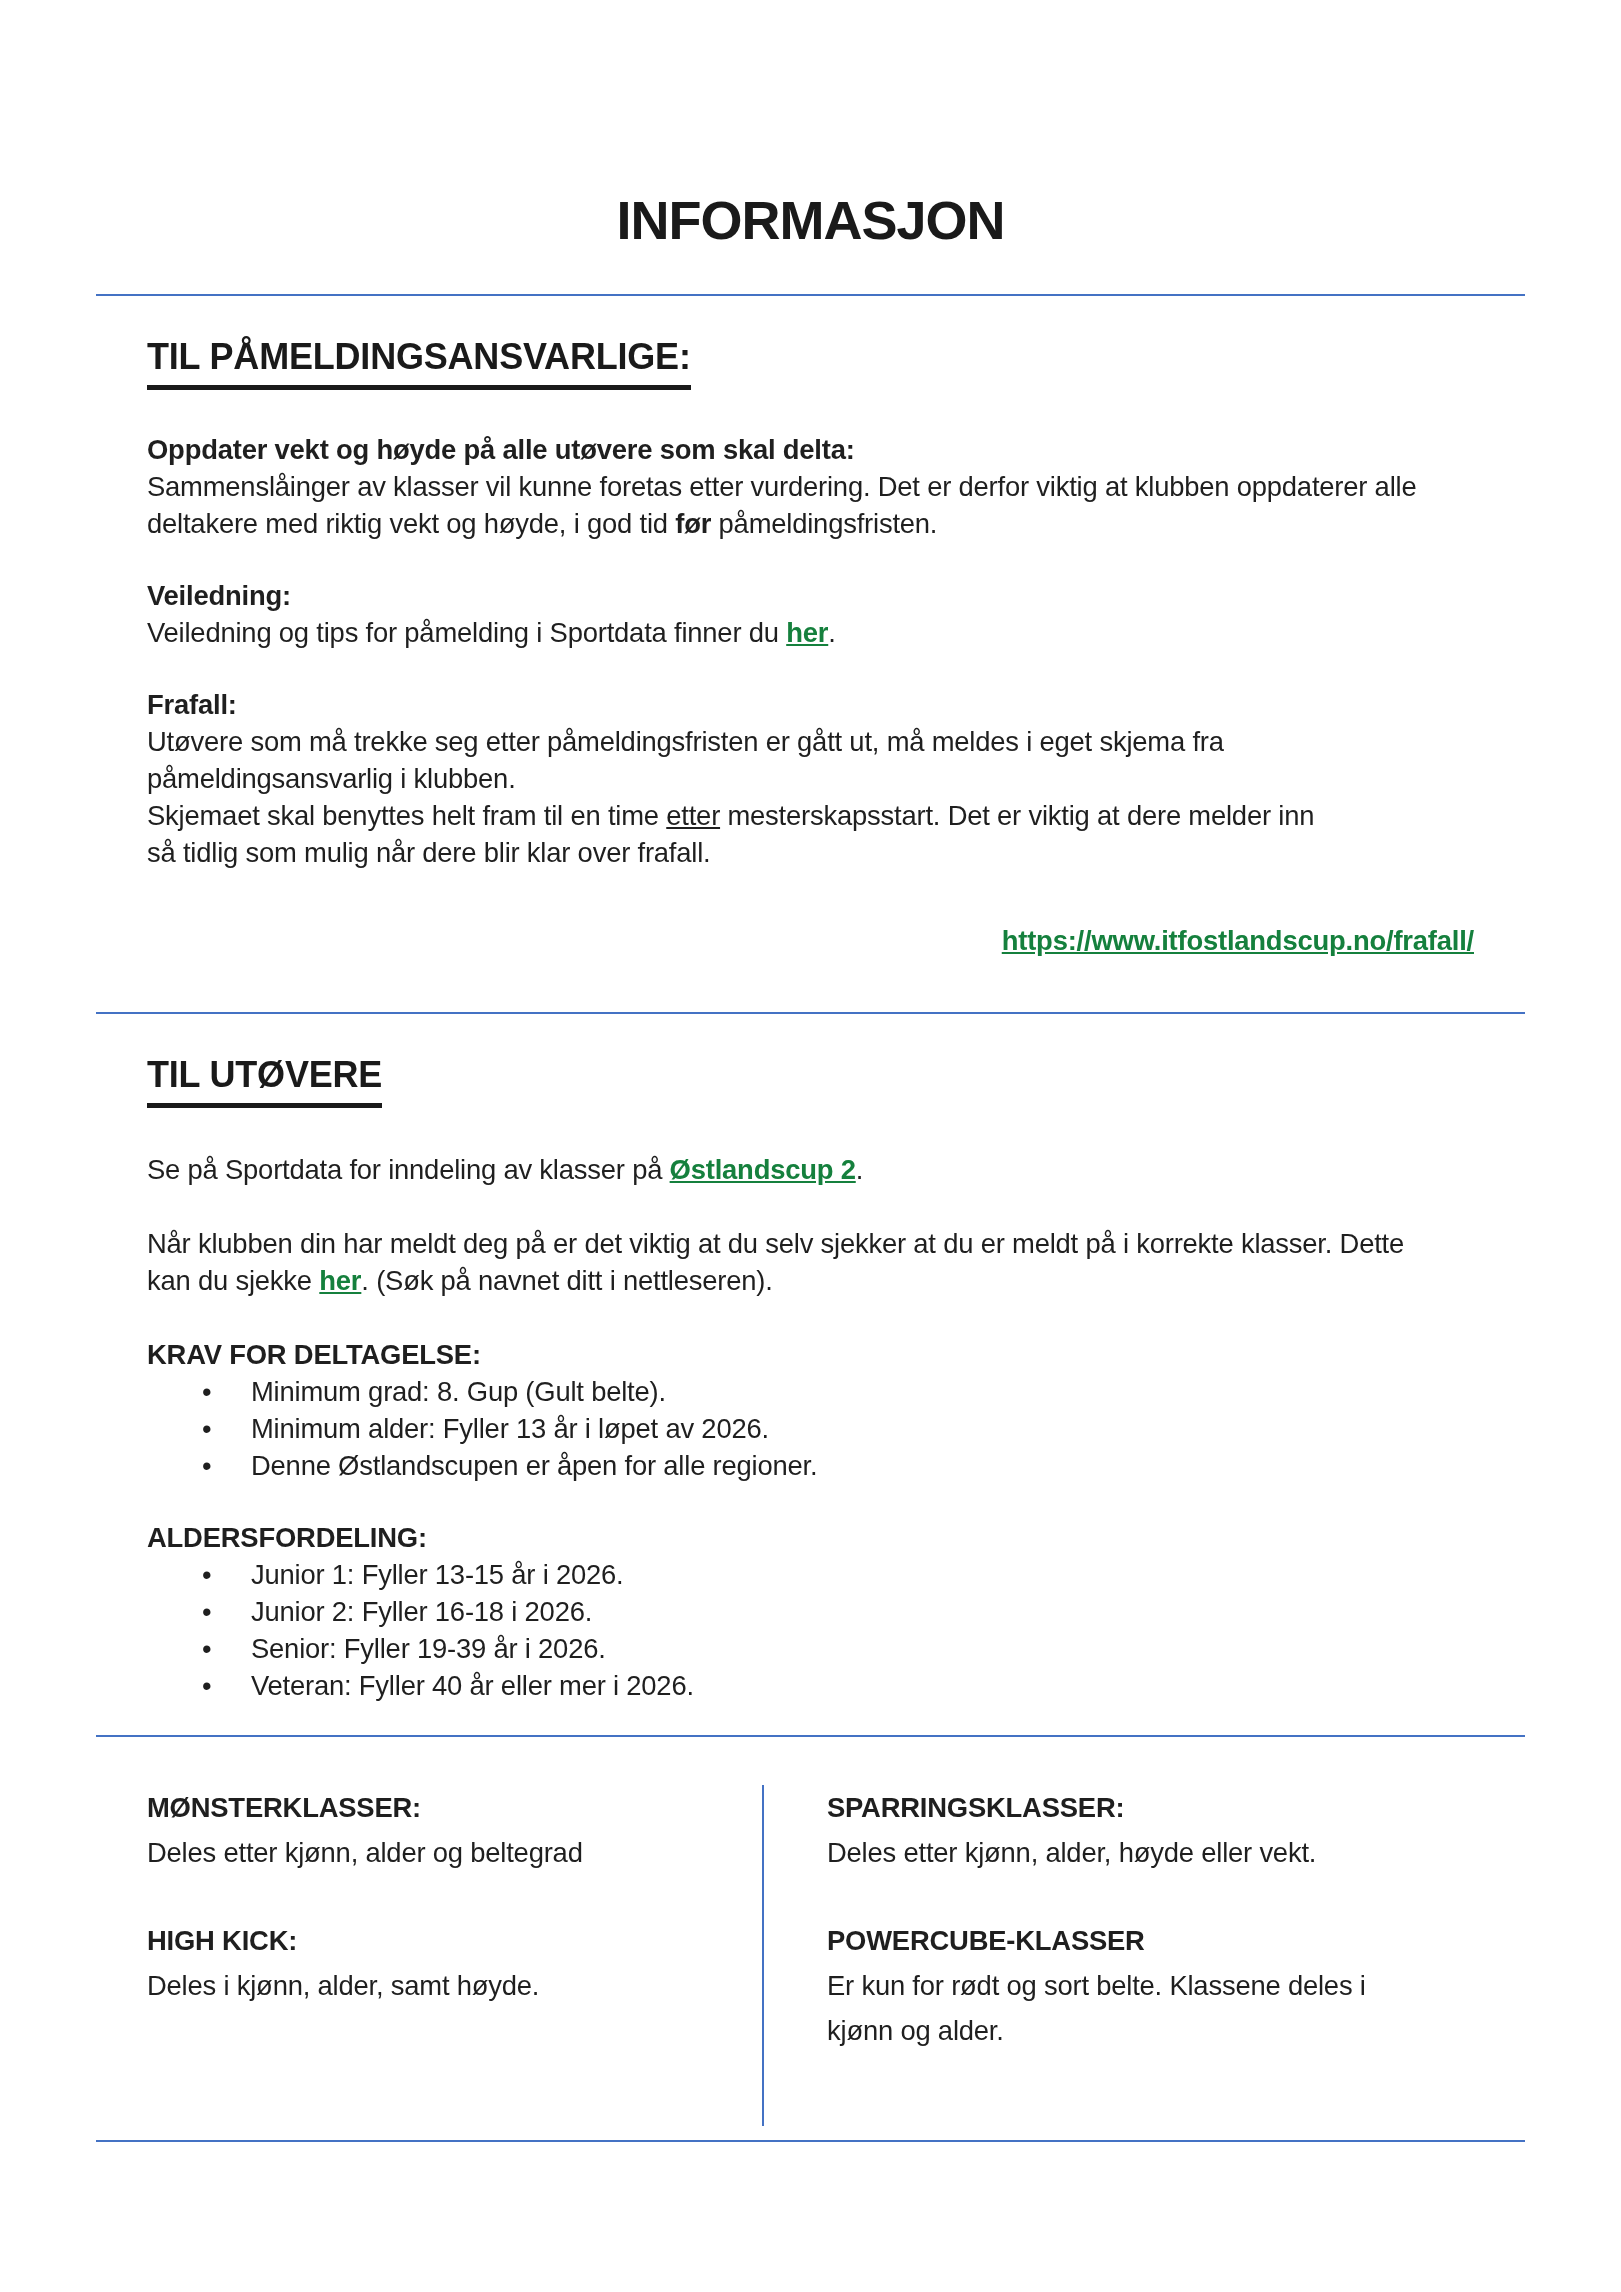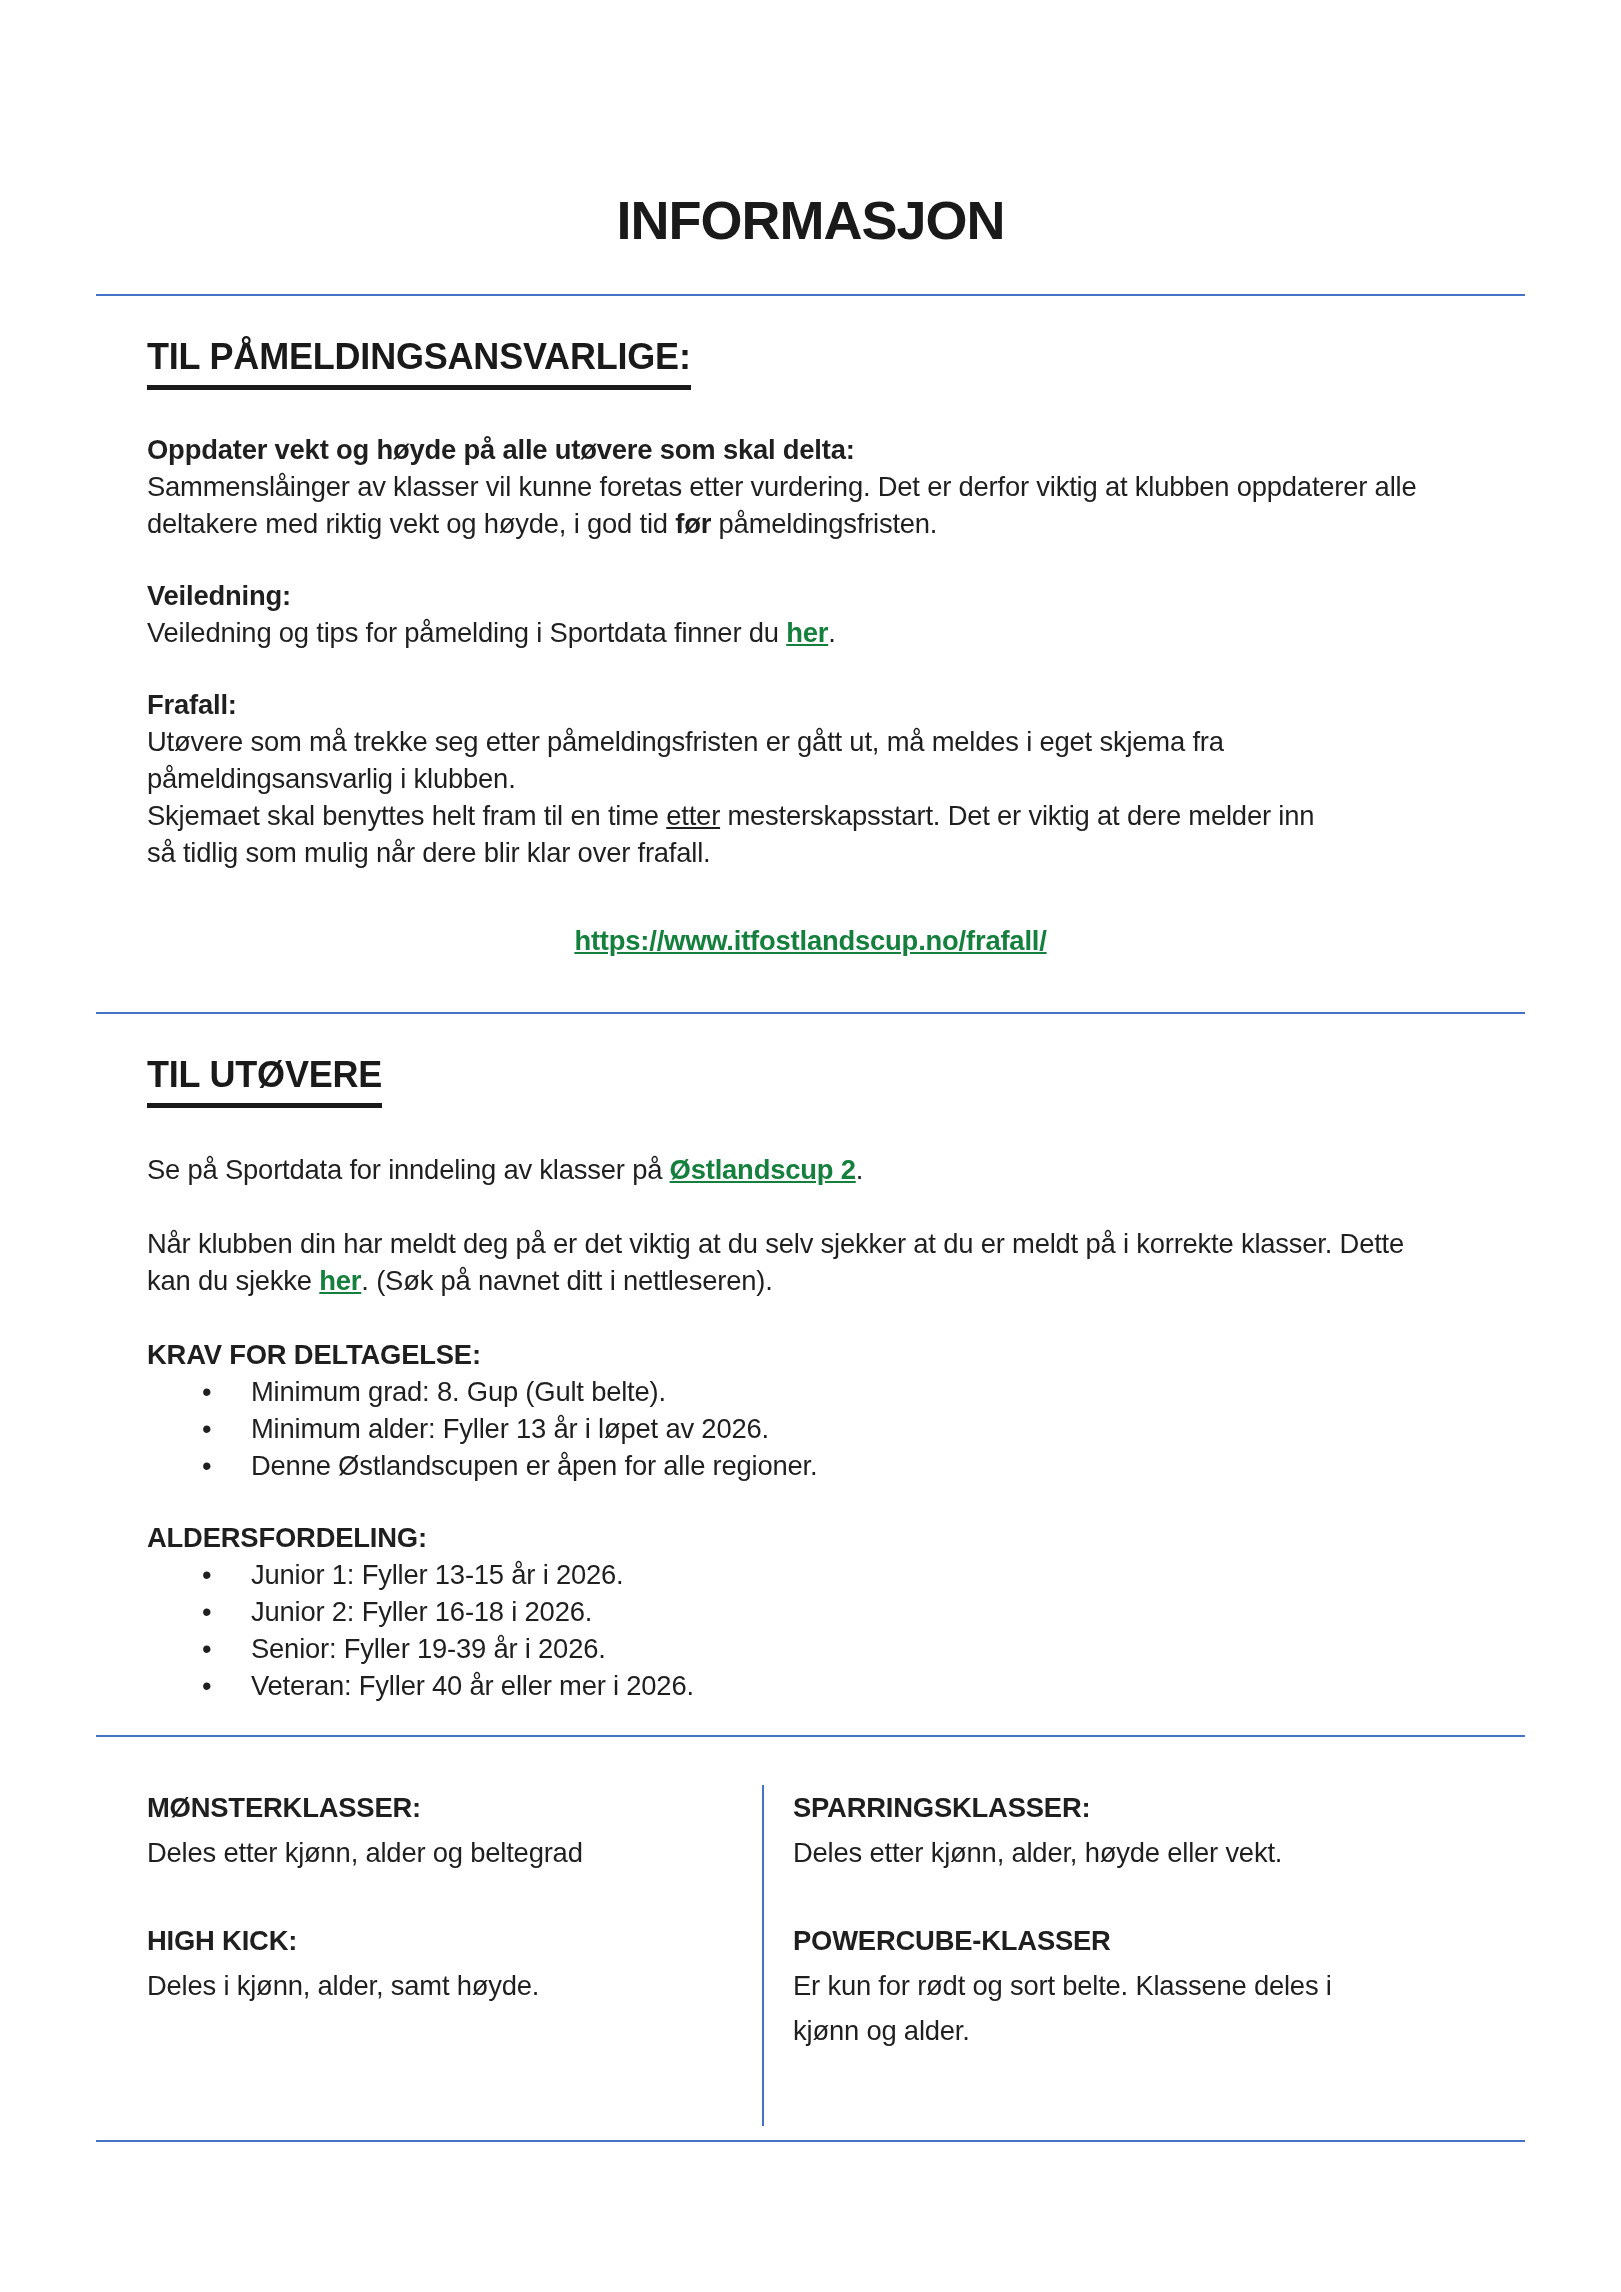--- a/index.html
+++ b/index.html
@@ -45,21 +45,21 @@
     color: #1a1a1a;
   }
   h2.section-heading.utovere { }
   h2.section-heading .h2-inner {
     display: inline-block;
     border-bottom: 5.9px solid #1a1a1a;
     padding-bottom: 2.9px;
   }
   .para { margin-top: 35px; }
   .para.first { margin-top: 41px; }
-  .para.link-line { margin-top: 51px; text-align: center; }
+  .para.link-line { margin-top: 51px; text-align: right; }
   .para.intro { margin-top: 43px; }
   .para.check { margin-top: 37px; }
   .para.krav { margin-top: 37px; }
   .para.alder { }
   .line { display: block; }
   .bold { font-weight: bold; }
   .u { text-decoration: underline; }
   a.link, .link {
     color: #15803d;
     font-weight: bold;
@@ -84,21 +84,21 @@
     min-height: 365px;
     box-sizing: border-box;
     padding-top: 23.5px;
   }
   .col { box-sizing: border-box; line-height: 45px; }
   .col.left { width: 615px; flex: 0 0 615px; }
   .vdivider {
     flex: 0 0 0px;
     border-left: 2px solid #4472C4;
   }
-  .col.right { flex: 1 1 auto; padding-left: 29px; }
+  .col.right { flex: 1 1 auto; padding-left: 63px; }
   .entry + .entry { margin-top: 43px; }
 </style>
 </head>
 <body>
 
 <div class="page">
 
   <h1 class="doc-title">INFORMASJON</h1>
 
   <div class="hrule"></div>

